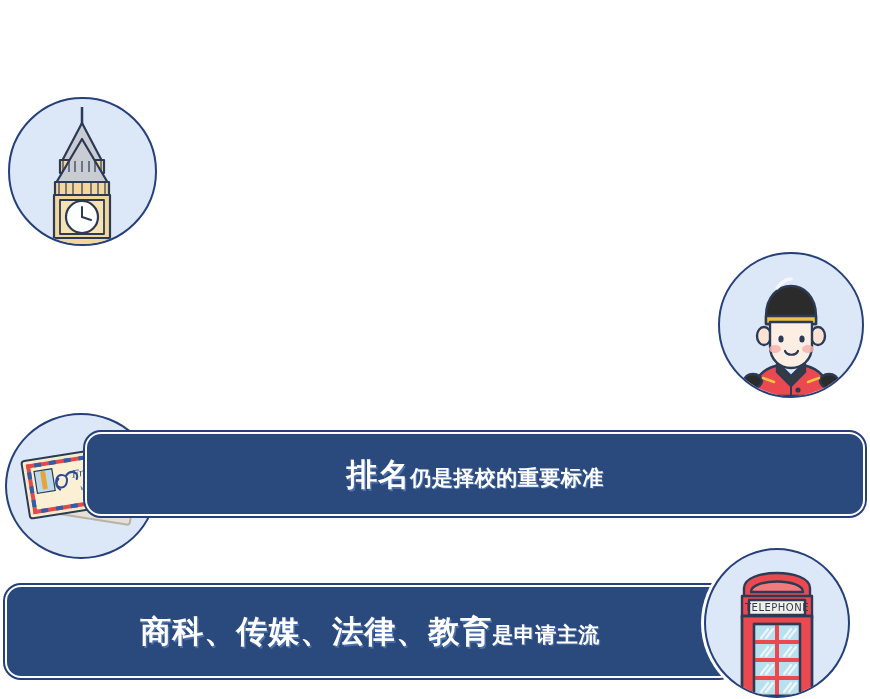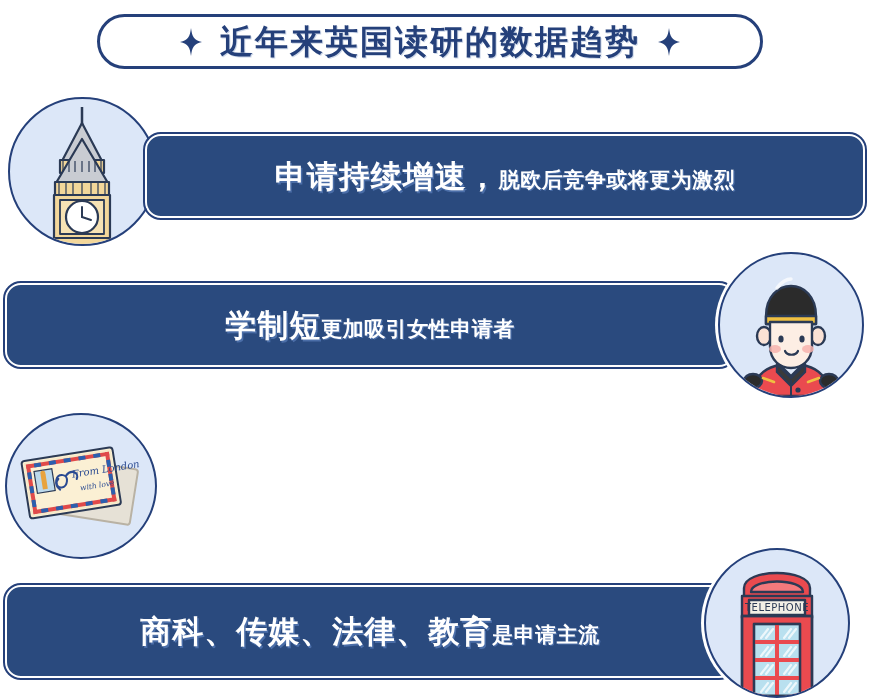--- a/index.html
+++ b/index.html
@@ -71,29 +71,20 @@
   .bub-2{left:718px;top:252px;width:142px;height:142px;}
   .bub-3{left:5px;top:413px;width:148px;height:142px;}
   .bub-4{left:704px;top:548px;width:142px;height:146px;}
   .bubble svg{display:block;}
 </style>
 </head>
 <body>
 
 <div id="stage">
 
-  <div class="title-pill">
-    <svg class="spark" viewBox="0 0 22 28">
-      <path d="M11 0 C12.2 9 13.6 11.8 22 14 C13.6 16.2 12.2 19 11 28 C9.8 19 8.4 16.2 0 14 C8.4 11.8 9.8 9 11 0 Z" fill="#25407a"></path>
-    </svg>
-    <span class="title-text">近年来英国读研的数据趋势</span>
-    <svg class="spark" viewBox="0 0 22 28">
-      <path d="M11 0 C12.2 9 13.6 11.8 22 14 C13.6 16.2 12.2 19 11 28 C9.8 19 8.4 16.2 0 14 C8.4 11.8 9.8 9 11 0 Z" fill="#25407a"></path>
-    </svg>
-  </div>
 
   <div class="bubble bub-1">
     <svg width="145" height="145" viewBox="0 0 145 145">
       <g stroke="#2b3a55" stroke-width="2.2" stroke-linejoin="round">
         <line x1="72" y1="8" x2="72" y2="26" stroke-width="2.5"></line>
         <path d="M72 24 L92 62 L52 62 Z" fill="#c9ccd2"></path>
         <rect x="50" y="61" width="44" height="13" fill="#f3d79a"></rect>
         <path d="M72 40 L98 84 L46 84 Z" fill="#c9ccd2"></path>
         <rect x="45" y="83" width="54" height="14" fill="#f3d79a"></rect>
         <rect x="44" y="96" width="56" height="44" fill="#f3d79a"></rect>
@@ -117,31 +108,21 @@
         <line x1="95" y1="84" x2="95" y2="96"></line>
       </g>
       <g stroke="#2b3a55" stroke-width="2" stroke-linecap="round">
         <line x1="72" y1="118" x2="72" y2="108"></line>
         <line x1="72" y1="118" x2="81" y2="121"></line>
       </g>
       <rect x="44" y="139" width="56" height="9" fill="#f3d79a" stroke="#2b3a55" stroke-width="2"></rect>
     </svg>
   </div>
 
-  <div class="bar bar-1">
-    <span class="line">
-      <span class="big">申请持续增速，</span><span class="small">脱欧后竞争或将更为激烈</span>
-    </span>
-  </div>
-
-  <div class="bar bar-2">
-    <span class="line">
-      <span class="big">学制短</span><span class="small">更加吸引女性申请者</span>
-    </span>
-  </div>
+
 
   <div class="bubble bub-2">
     <svg width="142" height="142" viewBox="0 0 142 142">
       <g stroke="#2b3a55" stroke-width="2.4" stroke-linejoin="round">
         <path d="M46 62 C46 22 96 22 96 62 L96 70 L46 70 Z" fill="#2b2b2b"></path>
         <path d="M46 62 L96 62 L96 70 L46 70 Z" fill="#f0c041"></path>
         <path d="M57 34 C61 28 67 25 71 25" stroke="#ffffff" stroke-width="3.5" fill="none" stroke-linecap="round" opacity="0.7"></path>
         <ellipse cx="44" cy="82" rx="7" ry="9" fill="#fbe2d5"></ellipse>
         <ellipse cx="98" cy="82" rx="7" ry="9" fill="#fbe2d5"></ellipse>
         <path d="M50 68 L92 68 L92 92 C92 106 82 114 71 114 C60 114 50 106 50 92 Z" fill="#fdeee4"></path>
@@ -208,20 +189,25 @@
         <g fill="none" stroke="#2b4b92" stroke-width="2" stroke-linecap="round">
           <path d="M52 72 C46 66 50 56 57 58 C63 60 60 70 54 70 C49 70 48 64 52 61"></path>
           <path d="M60 59 C66 53 74 58 70 64"></path>
         </g>
         <text x="66" y="62" font-family="DejaVu Serif, serif" font-size="10" font-style="italic" fill="#2b4b92">From London</text>
         <text x="72" y="76" font-family="DejaVu Serif, serif" font-size="7.5" font-style="italic" fill="#2b4b92">with love</text>
       </g>
     </svg>
   </div>
 
+  <div class="bar bar-3">
+    <span class="line">
+      <span class="big">排名</span><span class="small">仍是择校的重要标准</span>
+    </span>
+  </div>
 
   <div class="bar bar-4">
     <span class="line">
       <span class="big">商科、传媒、法律、教育</span><span class="small">是申请主流</span>
     </span>
   </div>
 
   <div class="bubble bub-4">
     <svg width="142" height="146" viewBox="0 0 142 146">
       <g stroke="#2b3a55" stroke-width="2.4" stroke-linejoin="round">

